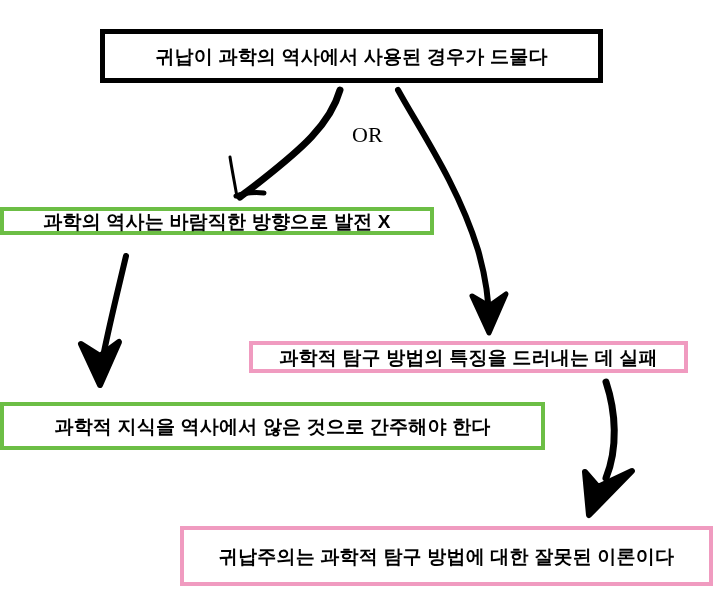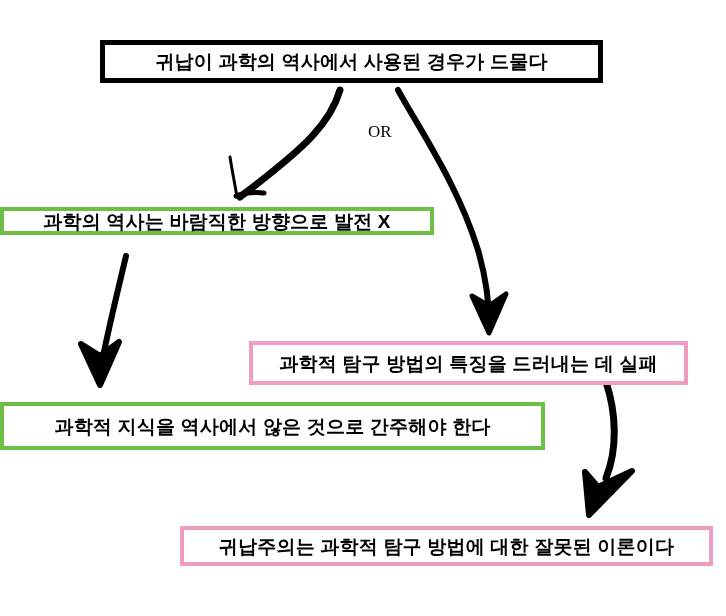--- a/index.html
+++ b/index.html
@@ -38,23 +38,23 @@
   .node-label {
     font-weight: bold;
     color: #000000;
     white-space: nowrap;
     letter-spacing: 0.2px;
     line-height: 1;
   }
   
   #node-premise {
     left: 100px;
-    top: 40px;
+    top: 29px;
     width: 503px;
-    height: 43px;
+    height: 54px;
     border: 5px solid #000000;
   }
   #node-premise .node-label { font-size: 19px; }
 
   
   #node-history {
     left: 0px;
     top: 207px;
     width: 434px;
     height: 28px;
@@ -69,44 +69,43 @@
     height: 48px;
     border: 4px solid #6cbe45;
   }
   #node-unjustified .node-label { font-size: 19px; }
 
   
   #node-failure {
     left: 249px;
     top: 341px;
     width: 439px;
-    height: 44px;
+    height: 32px;
     border: 4px solid #f09bc0;
   }
   #node-failure .node-label { font-size: 19px; }
 
   #node-conclusion {
     left: 180px;
     top: 526px;
     width: 533px;
-    height: 40px;
+    height: 60px;
     border: 4px solid #f09bc0;
   }
   #node-conclusion .node-label { font-size: 19px; }
 
   
   #or-label {
     position: absolute;
     left: 352px;
     top: 122px;
     font-family: "Liberation Serif", "DejaVu Serif", serif;
-    font-size: 17px;
+    font-size: 22px;
     color: #000000;
     z-index: 6;
-    margin-left: 16px;
   }
 </style>
 </head>
 <body>
 
 <div id="canvas">
 
   <svg id="arrow-layer" viewBox="0 0 726 616" width="726" height="616" xmlns="http://www.w3.org/2000/svg">
 
     <g>

